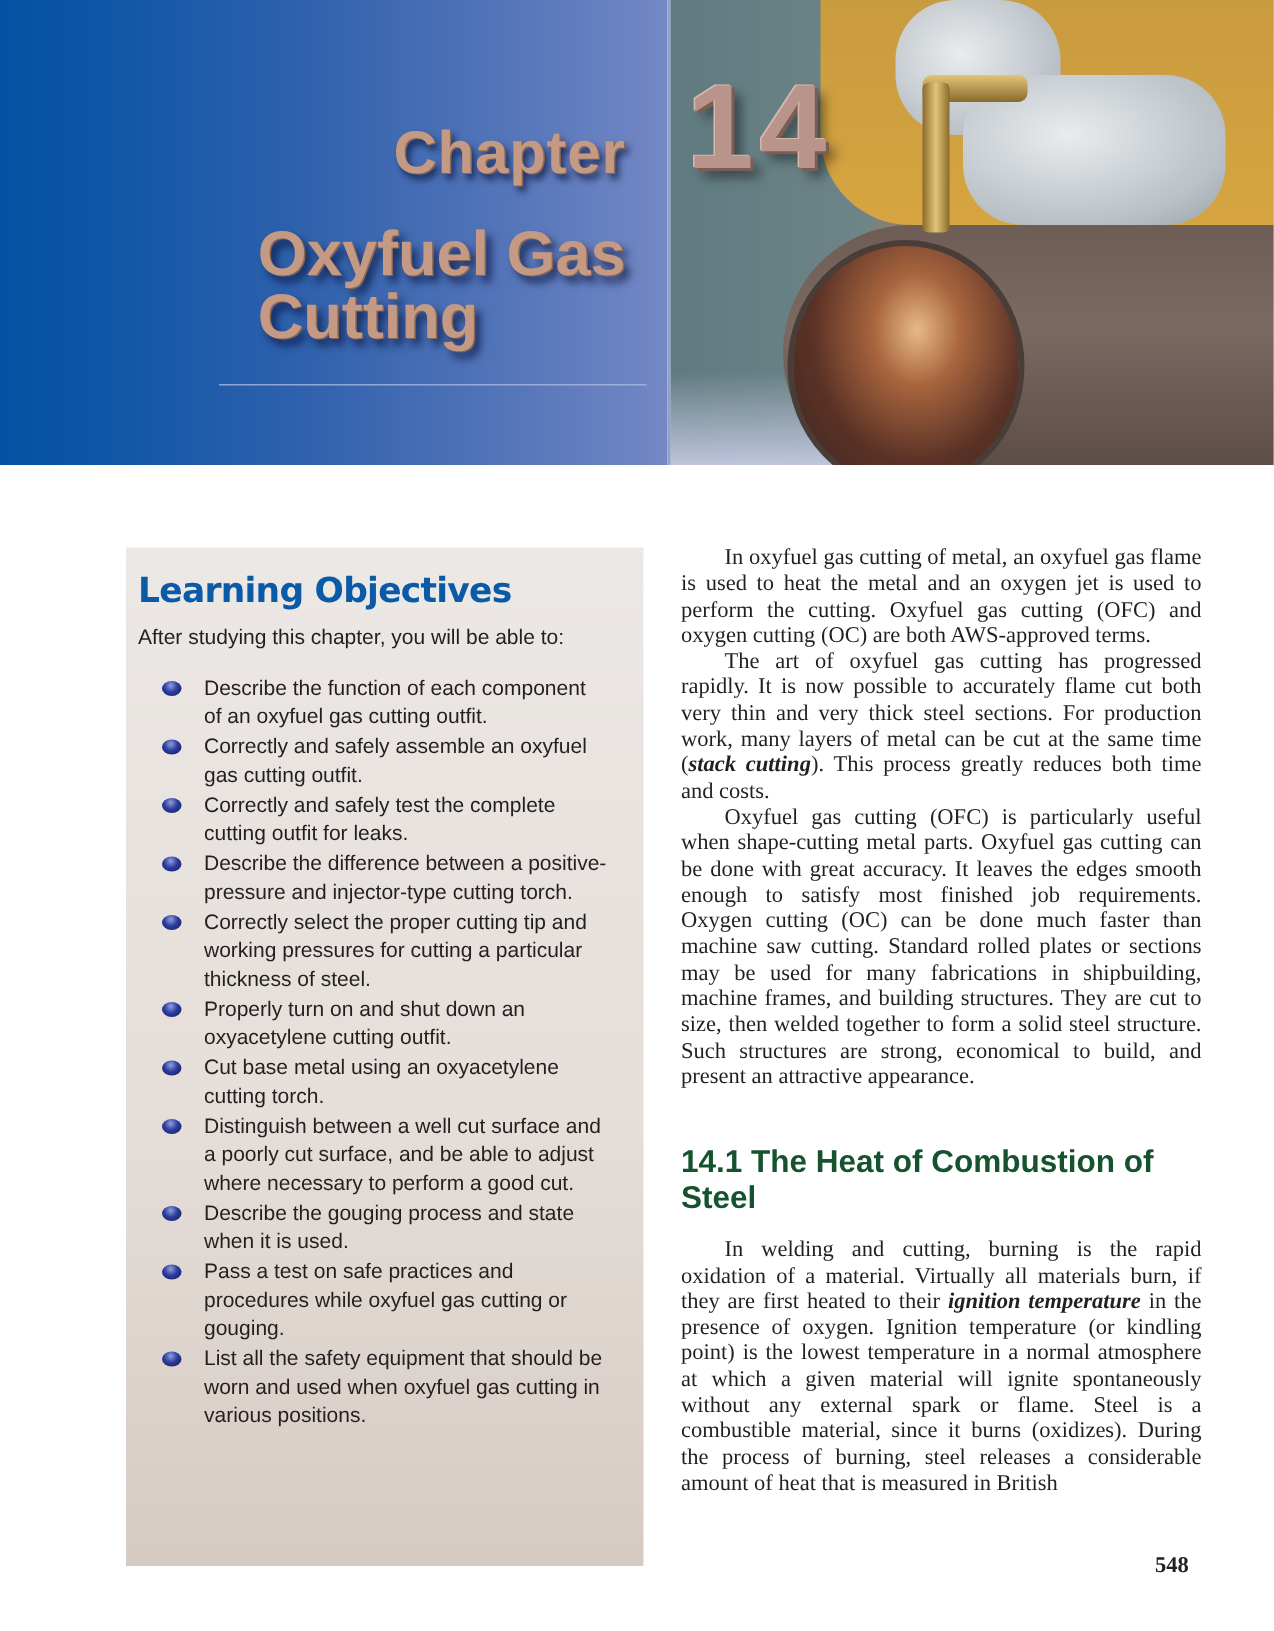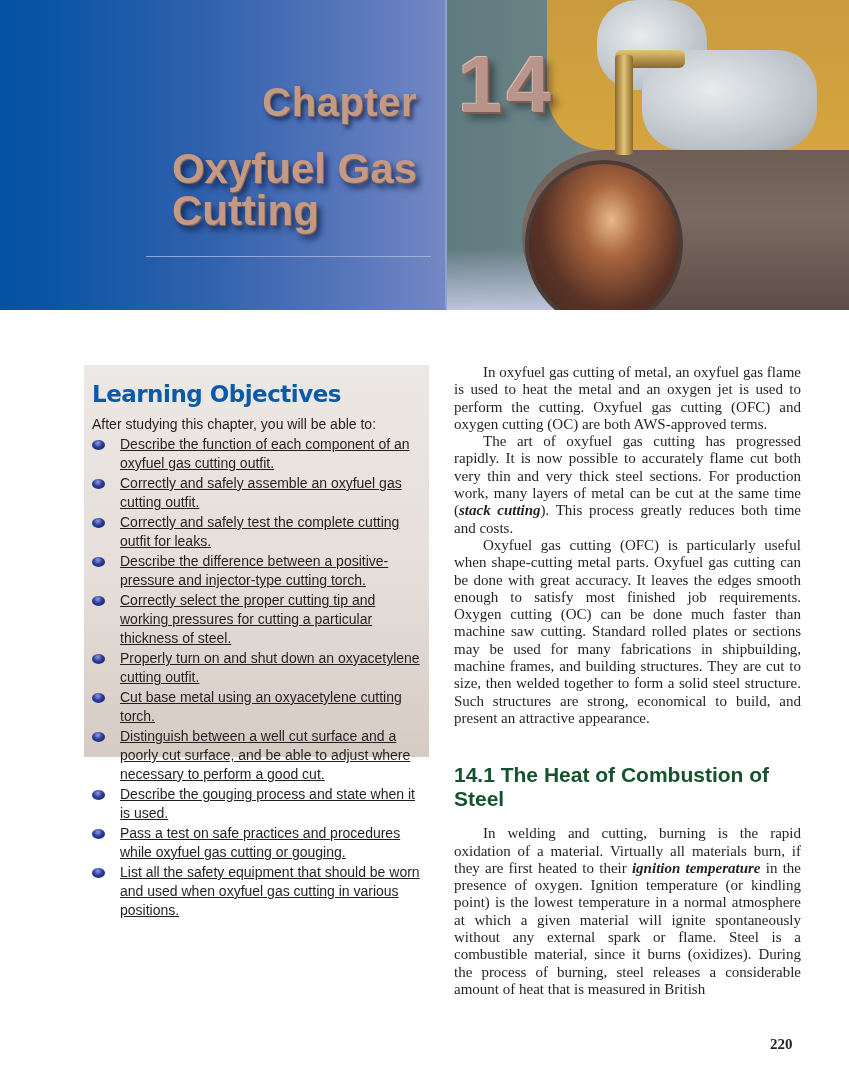--- a/index.html
+++ b/index.html
@@ -75,33 +75,33 @@
     background: rgba(170,185,225,0.8);
   }
   .chapter-number {
     position: absolute; left: 458px; top: 45px;
     font-family: "Liberation Sans", sans-serif; font-weight: bold;
     font-size: 80px; line-height: 80px; color: #b9948a; letter-spacing: 4px;
     text-shadow: -1px -1px 0 #d9b9ad, 2px 2px 0 #7c5d55, 6px 6px 8px rgba(0,0,0,0.45);
   }
 
   .objectives {
-    position: absolute; left: 84px; top: 365px; width: 345px; height: 392px;
+    position: absolute; left: 84px; top: 365px; width: 345px; height: 679px;
     background: linear-gradient(180deg, #ece8e5 0%, #e5ded9 55%, #d6cbc3 100%);
     font-family: "Liberation Sans", sans-serif;
     box-sizing: border-box; padding: 12px 8px 0 8px;
   }
   .objectives h2 {
     margin: 0; font-family: "DejaVu Sans", sans-serif; font-weight: bold;
     font-size: 23px; color: #0b5aa8; letter-spacing: -0.5px; line-height: 34px;
   }
   .objectives .intro {
     font-size: 14px; color: #231f20; margin: 4px 0 2px 0; line-height: 18px;
   }
-  .obj-list { list-style: none; margin: 0; padding: 0; text-decoration: underline; }
+  .obj-list { list-style: none; margin: 16px; padding: 0; }
   .obj-item {
     position: relative; padding-left: 28px; font-size: 14px; line-height: 19px;
     color: #231f20; margin-bottom: 1px;
   }
   .bullet {
     position: absolute; left: 0px; top: 5px; width: 13px; height: 10px;
     border-radius: 50%;
     background: radial-gradient(circle at 45% 30%, #8e9ee0 0%, #2c3c9c 45%, #101a5a 100%);
   }
 
@@ -164,13 +164,13 @@
 </div>
 
 <div class="body-col">
   <p>In oxyfuel gas cutting of metal, an oxyfuel gas flame is used to heat the metal and an oxygen jet is used to perform the cutting. Oxyfuel gas cutting (OFC) and oxygen cutting (OC) are both AWS-approved terms.</p>
   <p><span>The art of oxyfuel gas cutting has progressed rapidly. It is now possible to accurately flame cut both very thin and very thick steel sections. For production work, many layers of metal can be cut at the same time (</span><em>stack cutting</em><span>). This process greatly reduces both time and costs.</span></p>
   <p>Oxyfuel gas cutting (OFC) is particularly useful when shape-cutting metal parts. Oxyfuel gas cutting can be done with great accuracy. It leaves the edges smooth enough to satisfy most finished job requirements. Oxygen cutting (OC) can be done much faster than machine saw cutting. Standard rolled plates or sections may be used for many fabrications in shipbuilding, machine frames, and building structures. They are cut to size, then welded together to form a solid steel structure. Such structures are strong, economical to build, and present an attractive appearance.</p>
   <div class="section-head">14.1 The Heat of Combustion of Steel</div>
   <p><span>In welding and cutting, burning is the rapid oxidation of a material. Virtually all materials burn, if they are first heated to their </span><em>ignition temperature</em><span> in the presence of oxygen. Ignition temperature (or kindling point) is the lowest temperature in a normal atmosphere at which a given material will ignite spontaneously without any external spark or flame. Steel is a combustible material, since it burns (oxidizes). During the process of burning, steel releases a considerable amount of heat that is measured in British</span></p>
 </div>
 
-<div class="page-number">220</div>
+<div class="page-number">548</div>
 
 </body></html>

